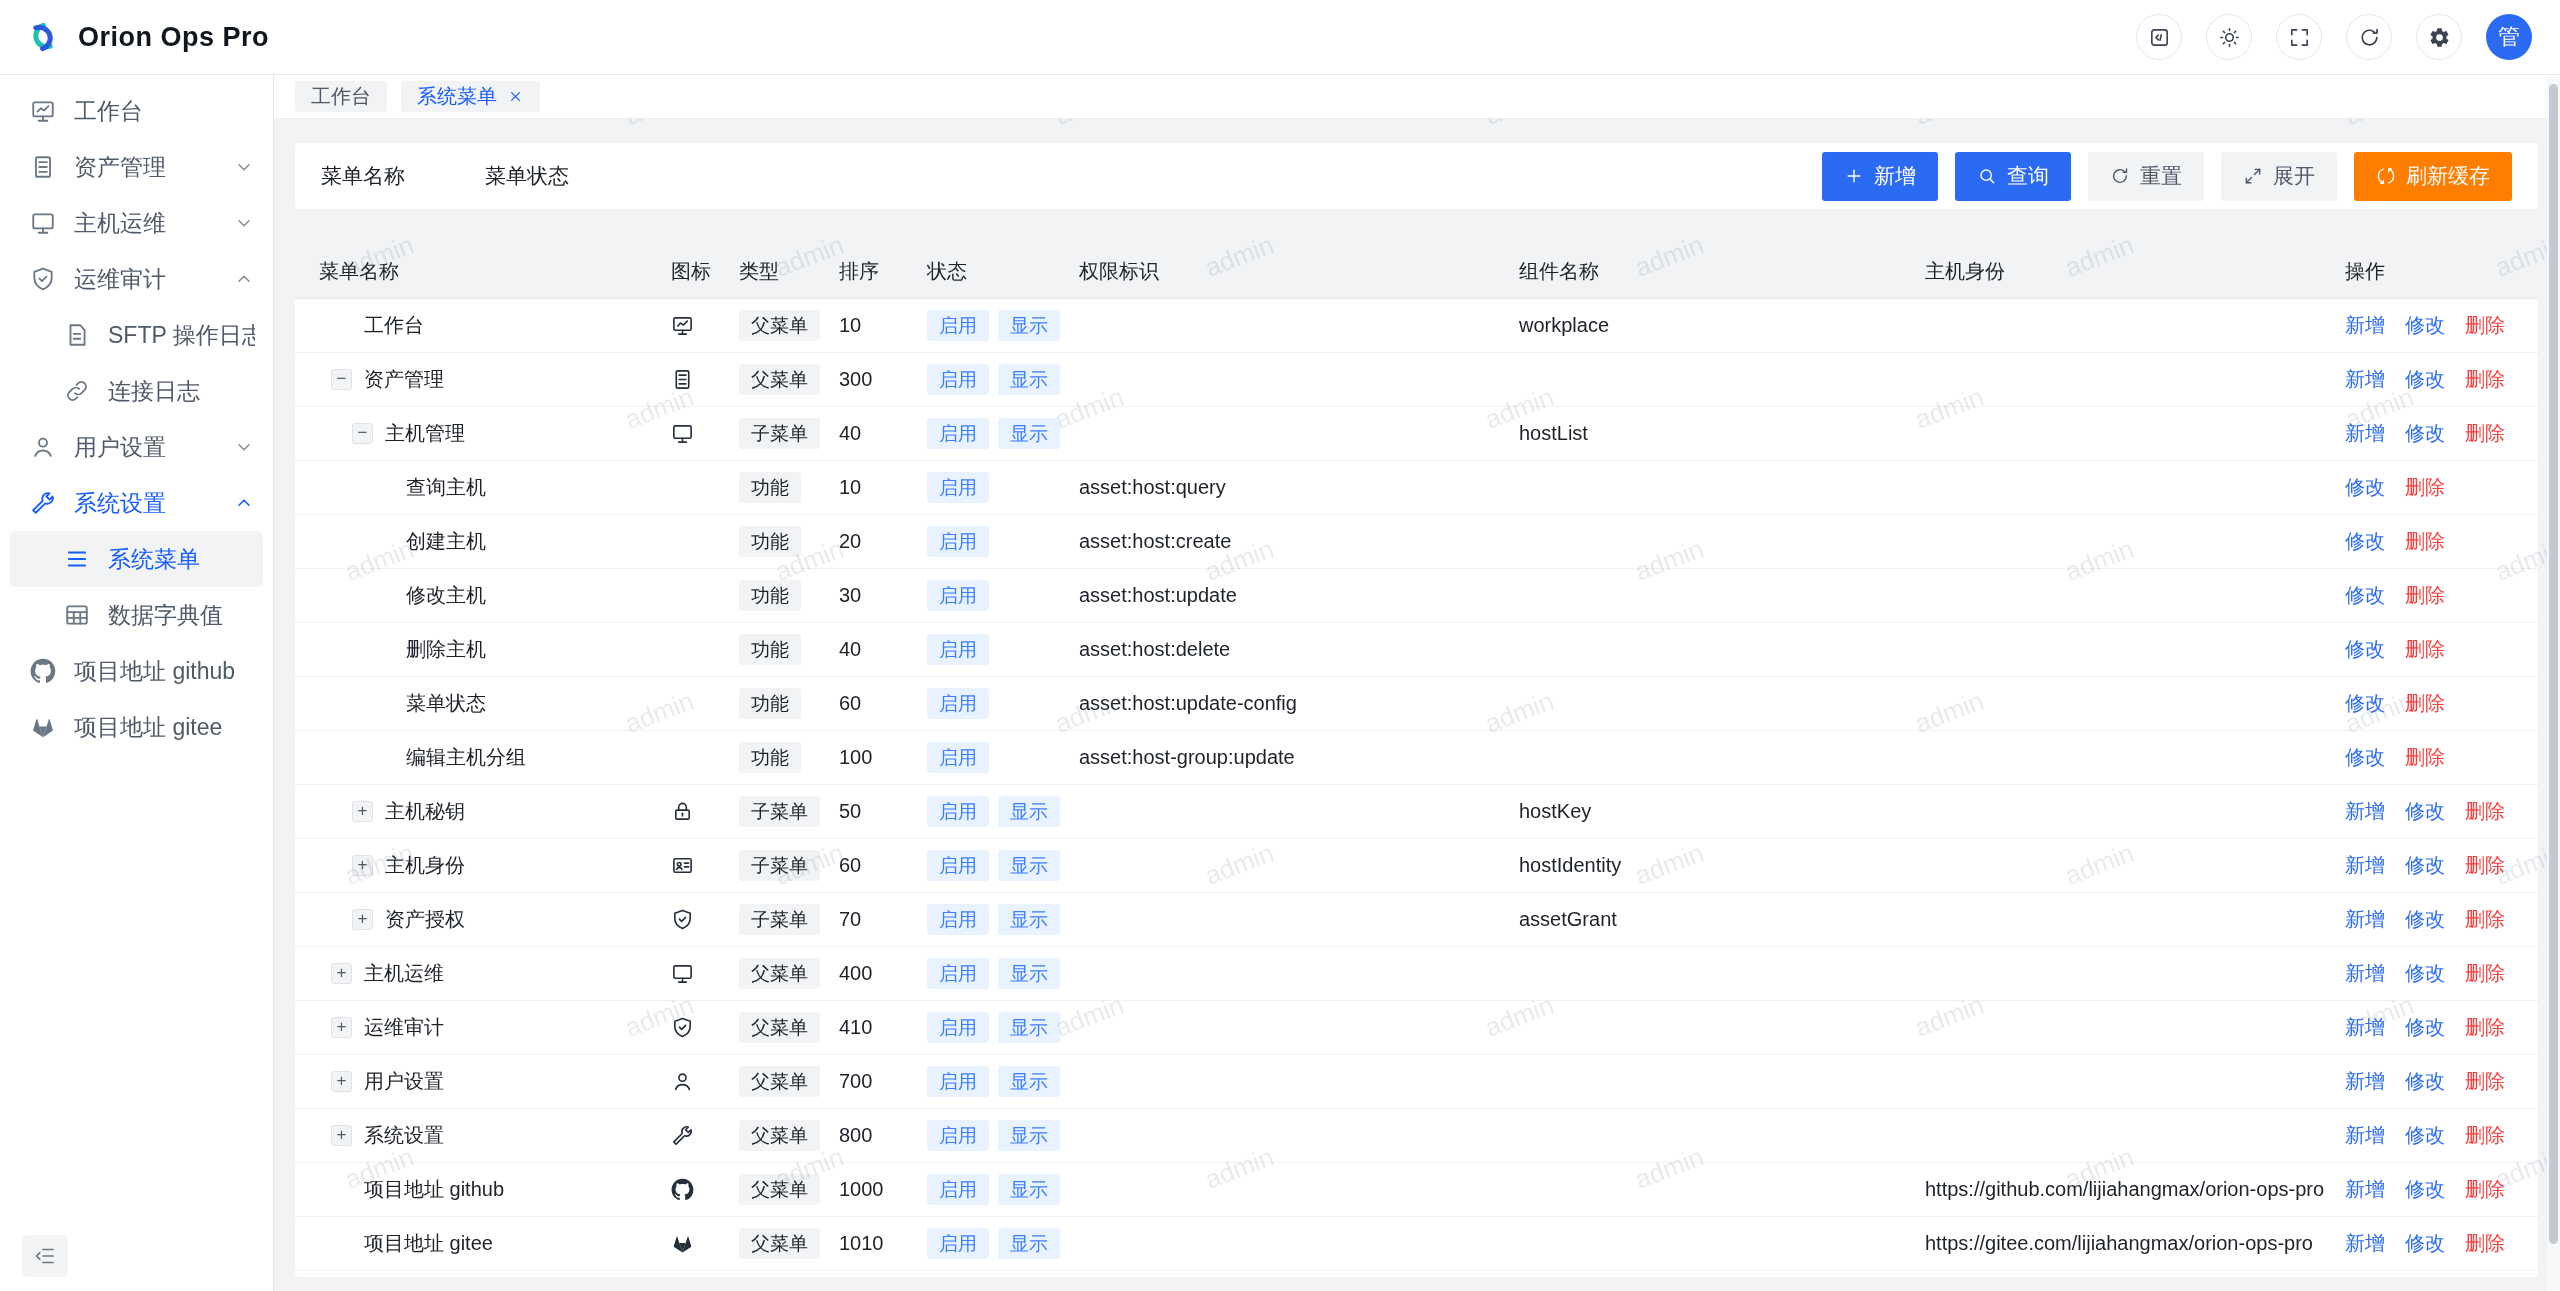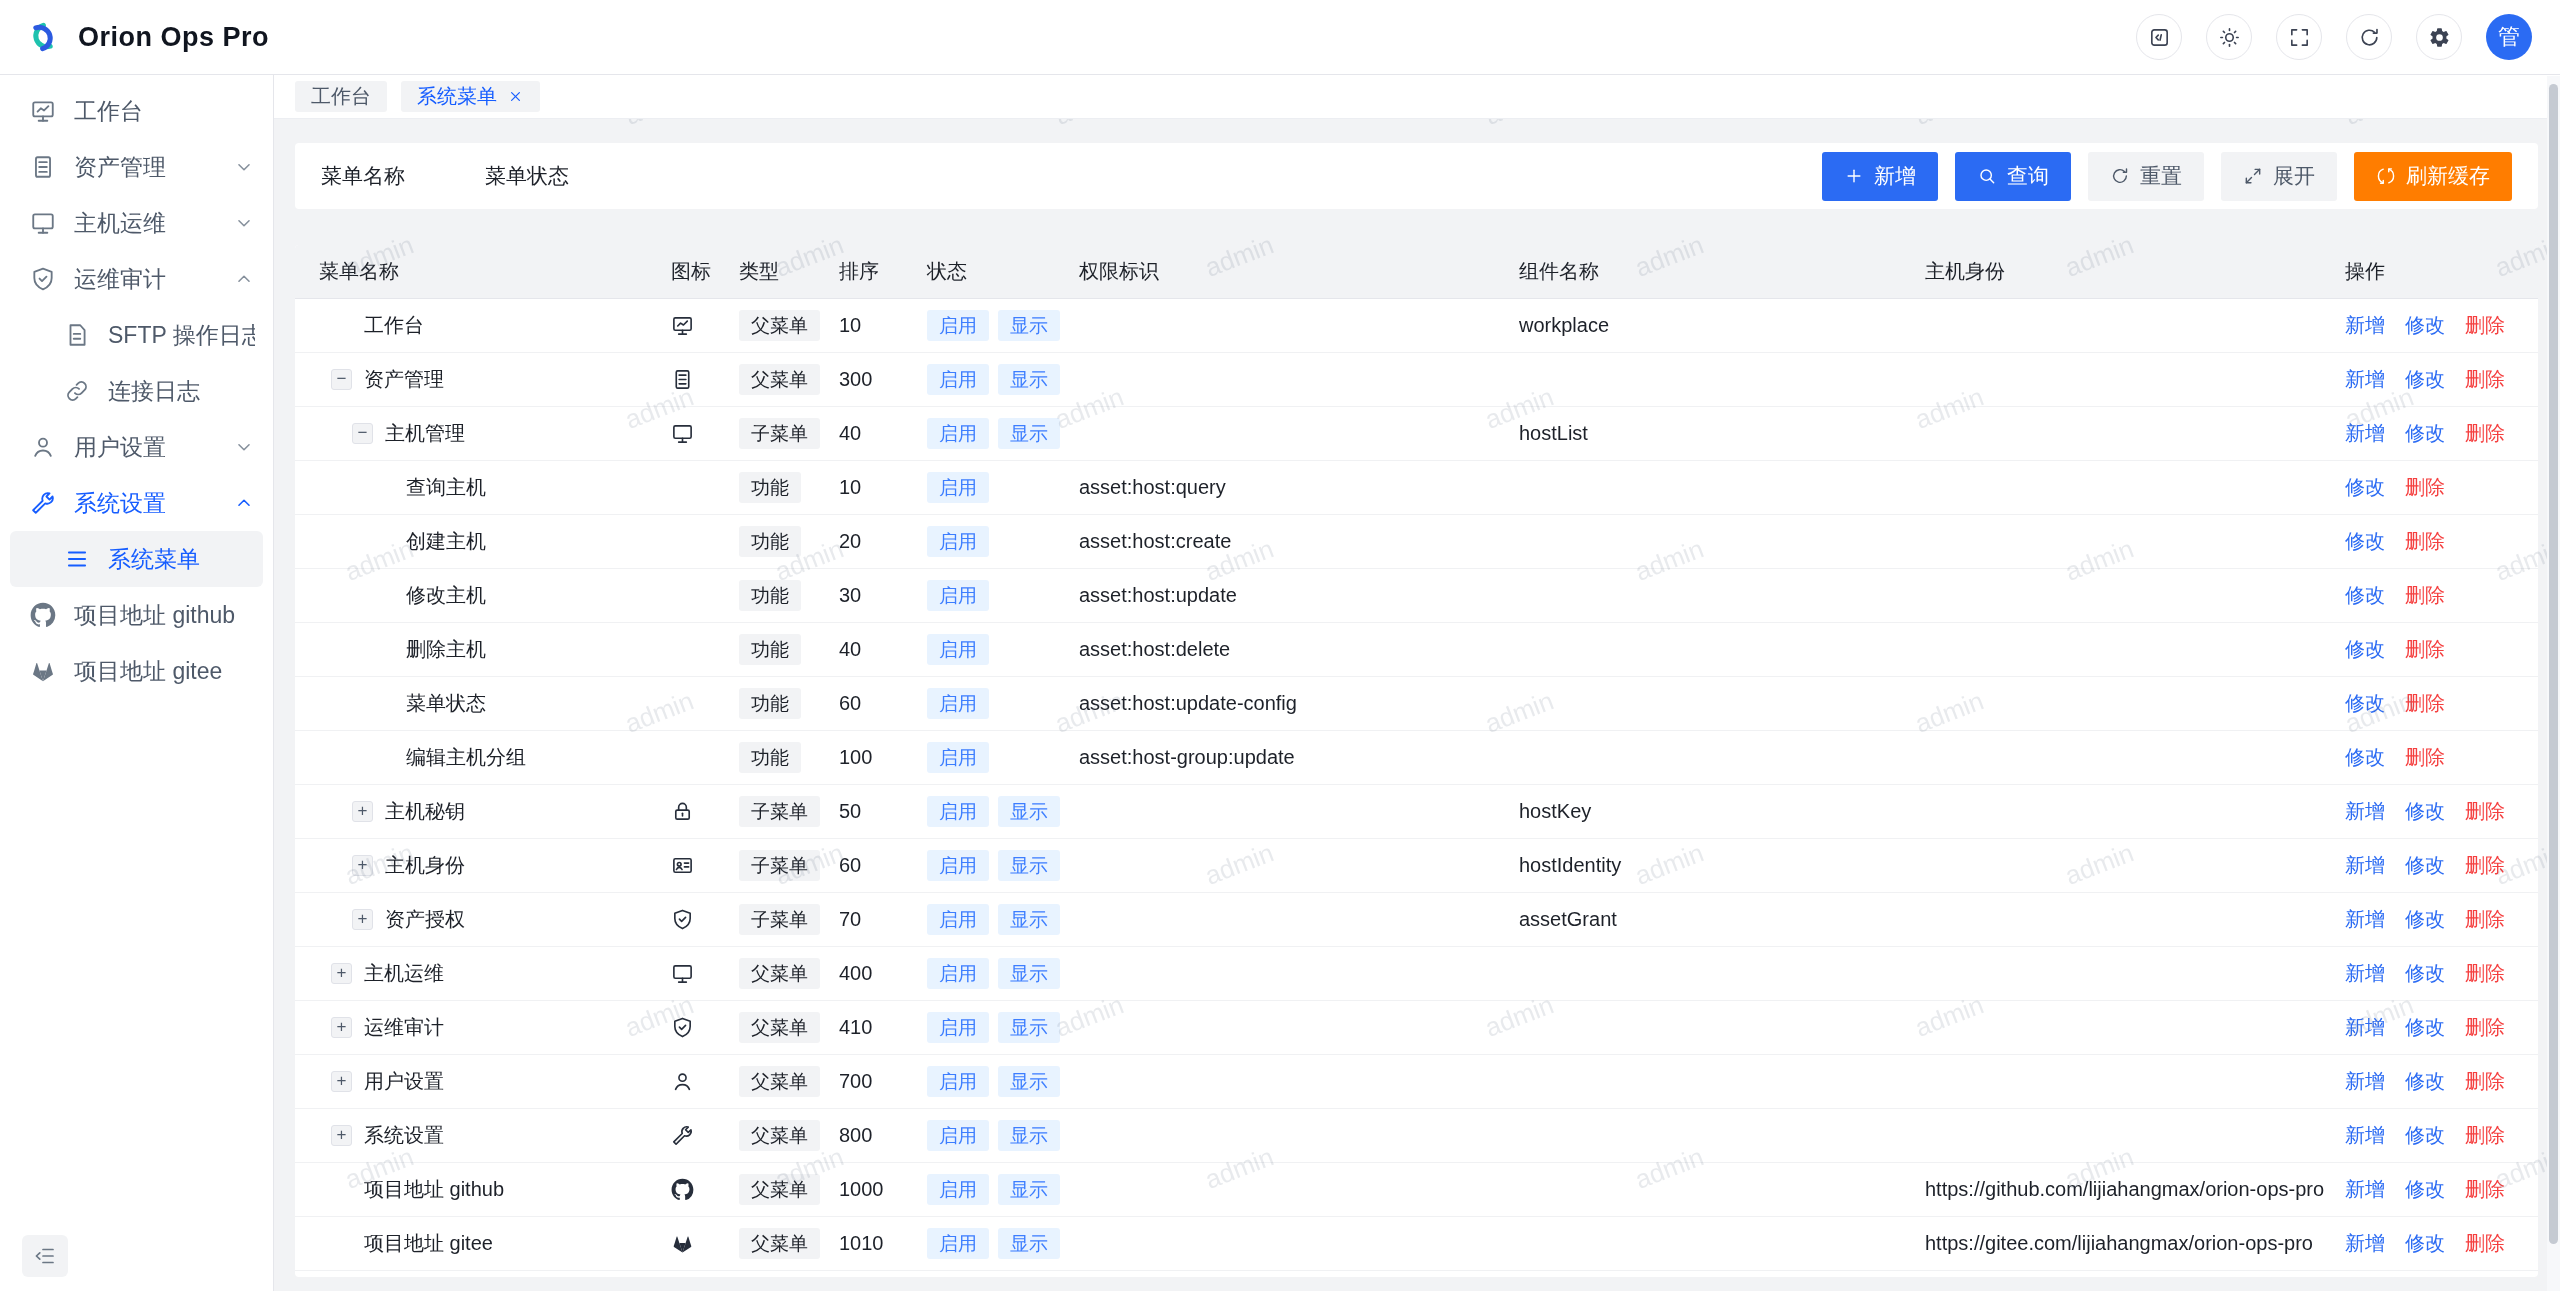--- a/index.html
+++ b/index.html
@@ -253,20 +253,32 @@
       </div>
       <div class="side-item lv1 selected">
         <span class="s-icon">
           <svg width="26" height="26" viewBox="0 0 24 24" fill="none" stroke="currentColor" stroke-width="1.7" stroke-linecap="round" stroke-linejoin="round">
             <line x1="4.5" y1="6" x2="19.5" y2="6"></line>
             <line x1="4.5" y1="12" x2="19.5" y2="12"></line>
             <line x1="4.5" y1="18" x2="19.5" y2="18"></line>
           </svg>
         </span>
         <span class="s-label">系统菜单</span>
+      </div>
+      <div class="side-item lv1">
+        <span class="s-icon">
+          <svg width="26" height="26" viewBox="0 0 24 24" fill="none" stroke="currentColor" stroke-width="1.7" stroke-linecap="round" stroke-linejoin="round">
+            <rect x="3" y="4" width="18" height="16" rx="1.5"></rect>
+            <line x1="3" y1="9.3" x2="21" y2="9.3"></line>
+            <line x1="3" y1="14.6" x2="21" y2="14.6"></line>
+            <line x1="9" y1="9.3" x2="9" y2="20"></line>
+            <line x1="15" y1="9.3" x2="15" y2="20"></line>
+          </svg>
+        </span>
+        <span class="s-label">数据字典值</span>
       </div>
       <div class="side-item">
         <span class="s-icon">
           <svg width="26" height="26" viewBox="0 0 24 24" fill="none" stroke="currentColor" stroke-width="1.7" stroke-linecap="round" stroke-linejoin="round">
             <path fill="currentColor" stroke="none" d="M12 .8C5.7.8.6 5.9.6 12.2c0 5.04 3.27 9.31 7.8 10.82.57.1.78-.25.78-.55 0-.27-.01-.99-.015-1.94-3.17.69-3.84-1.53-3.84-1.53-.52-1.32-1.27-1.67-1.27-1.67-1.04-.71.08-.7.08-.7 1.15.08 1.75 1.18 1.75 1.18 1.02 1.74 2.67 1.24 3.32.95.1-.74.4-1.24.72-1.53-2.53-.29-5.2-1.27-5.2-5.64 0-1.25.44-2.26 1.17-3.06-.12-.29-.51-1.45.1-3.02 0 0 .96-.3 3.14 1.17.91-.25 1.88-.38 2.85-.38s1.94.13 2.85.38c2.18-1.47 3.13-1.17 3.13-1.17.62 1.57.23 2.73.11 3.02.73.8 1.17 1.81 1.17 3.06 0 4.38-2.68 5.35-5.23 5.63.41.36.78 1.05.78 2.11 0 1.53-.014 2.76-.014 3.13 0 .3.2.66.79.55a11.42 11.42 0 0 0 7.78-10.81C23.4 5.9 18.3.8 12 .8Z"></path>
           </svg>
         </span>
         <span class="s-label">项目地址 github</span>
       </div>
       <div class="side-item">

